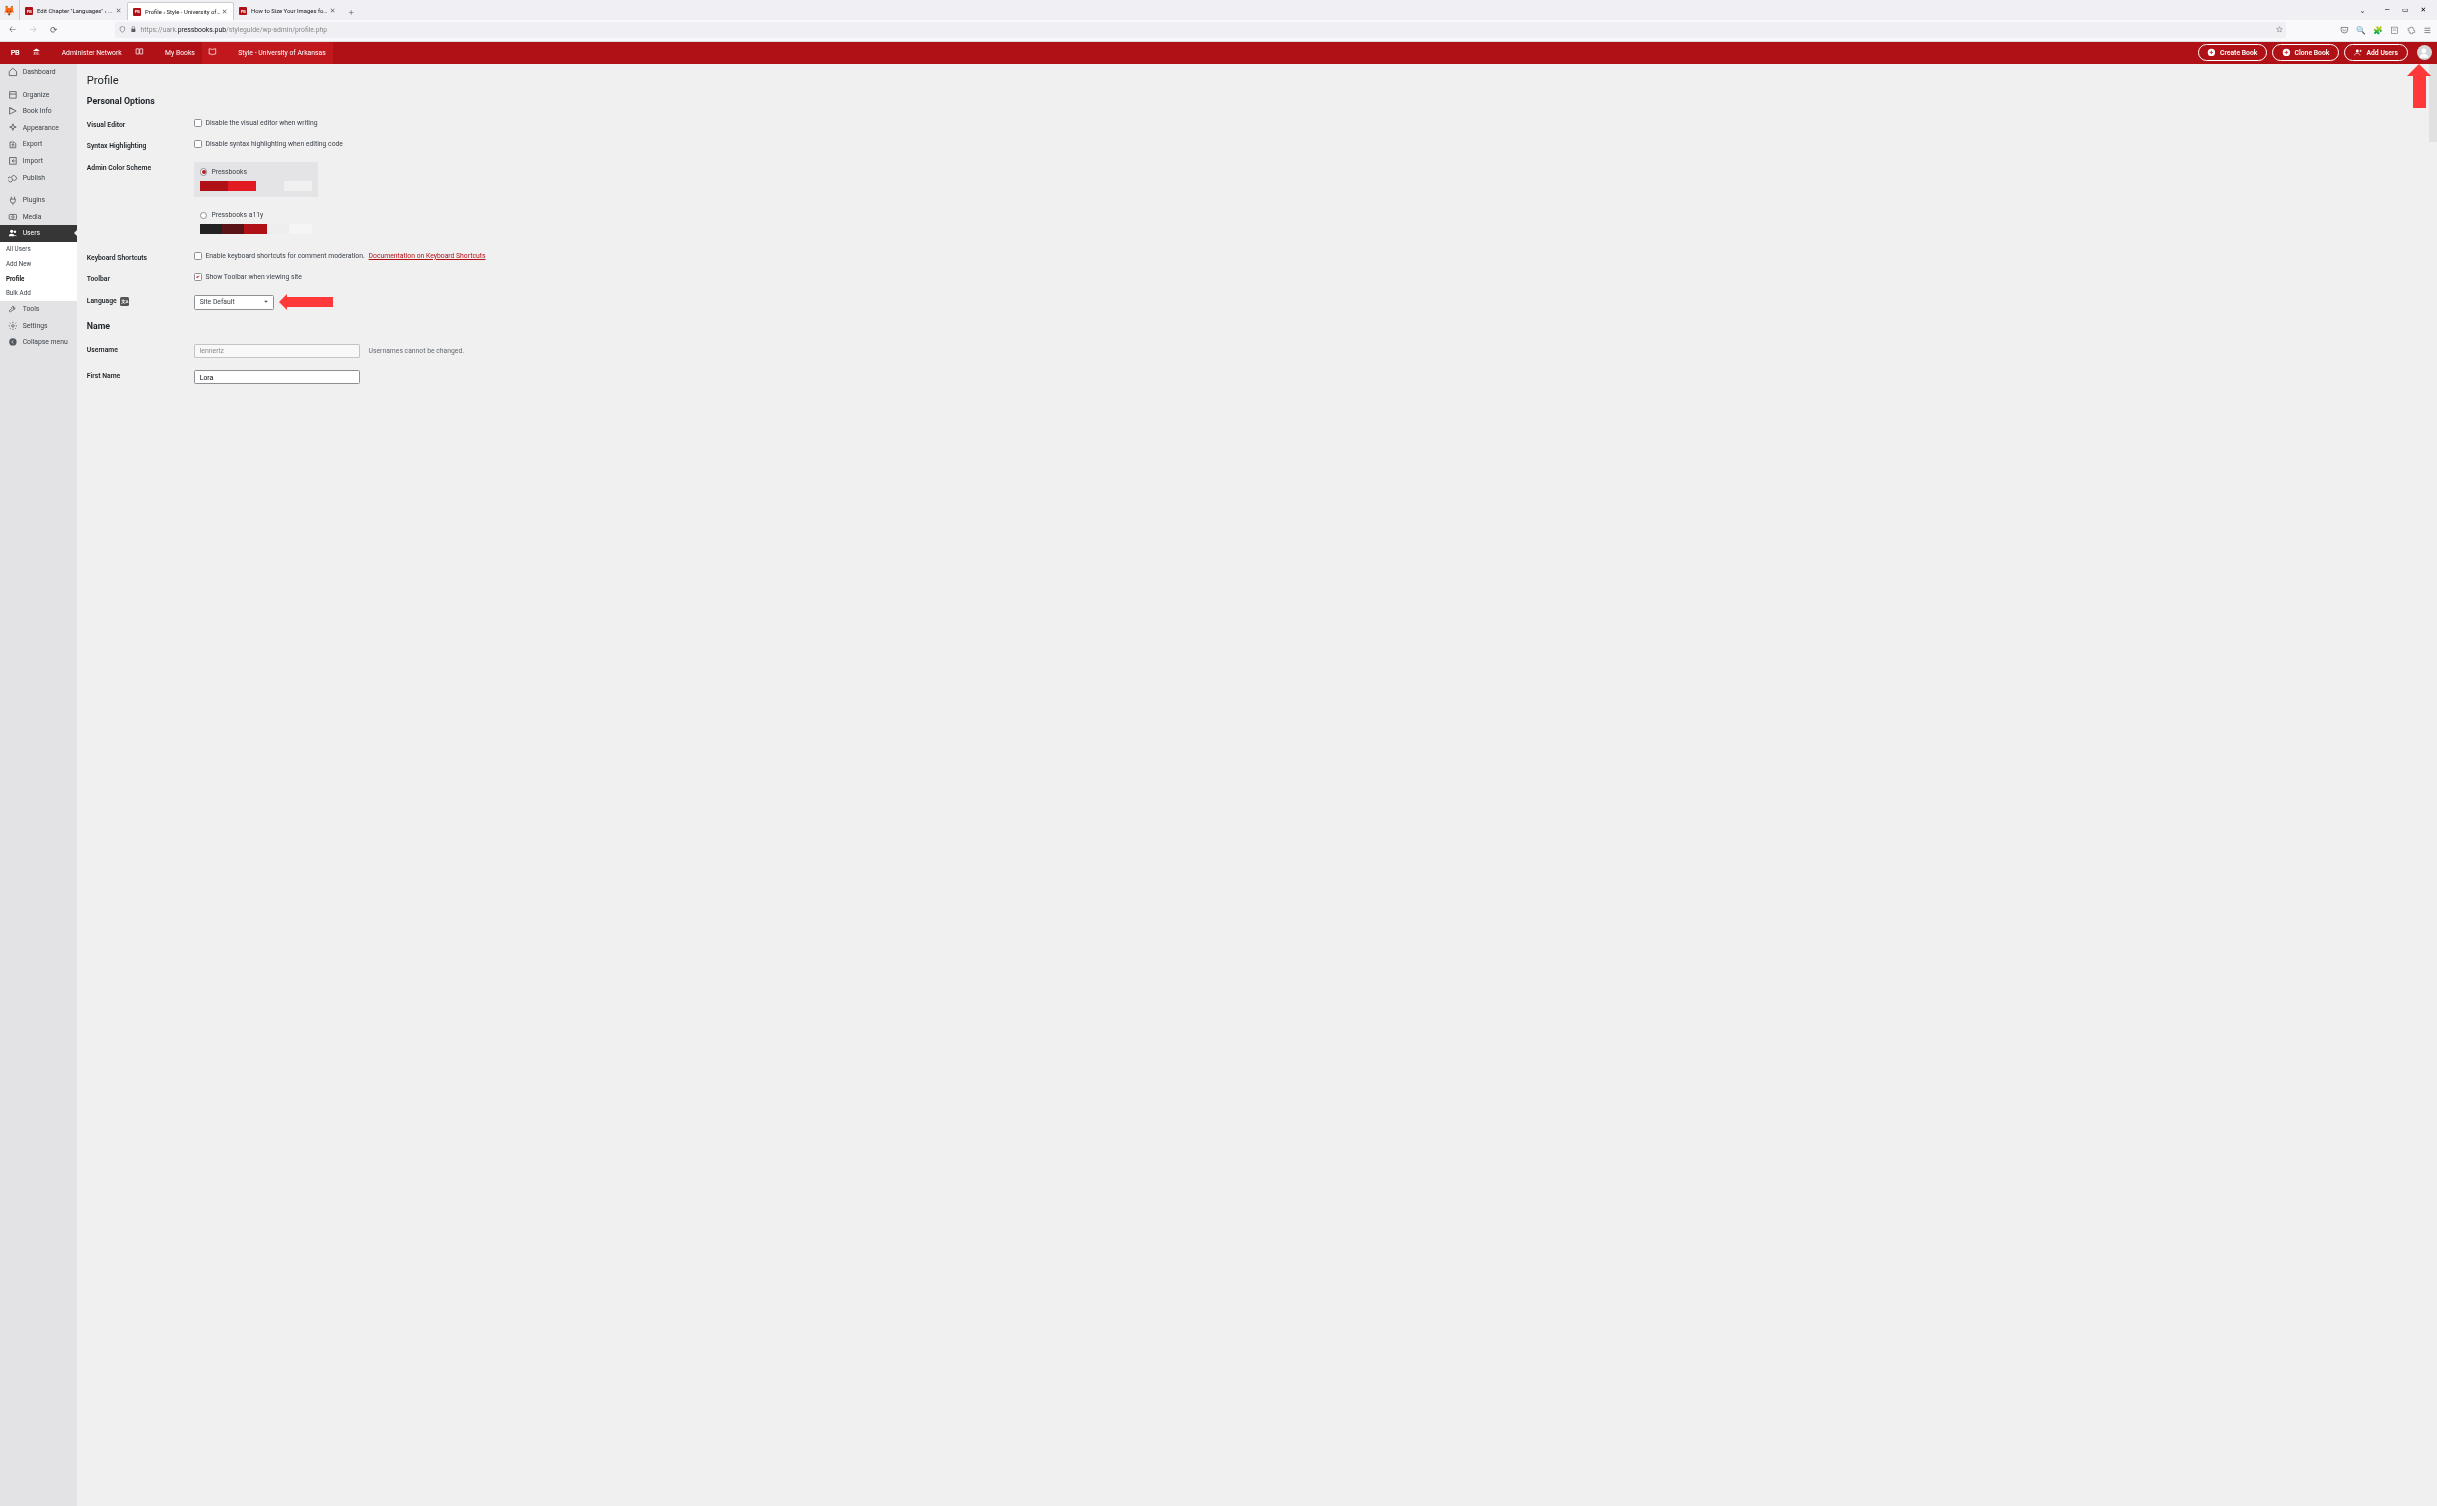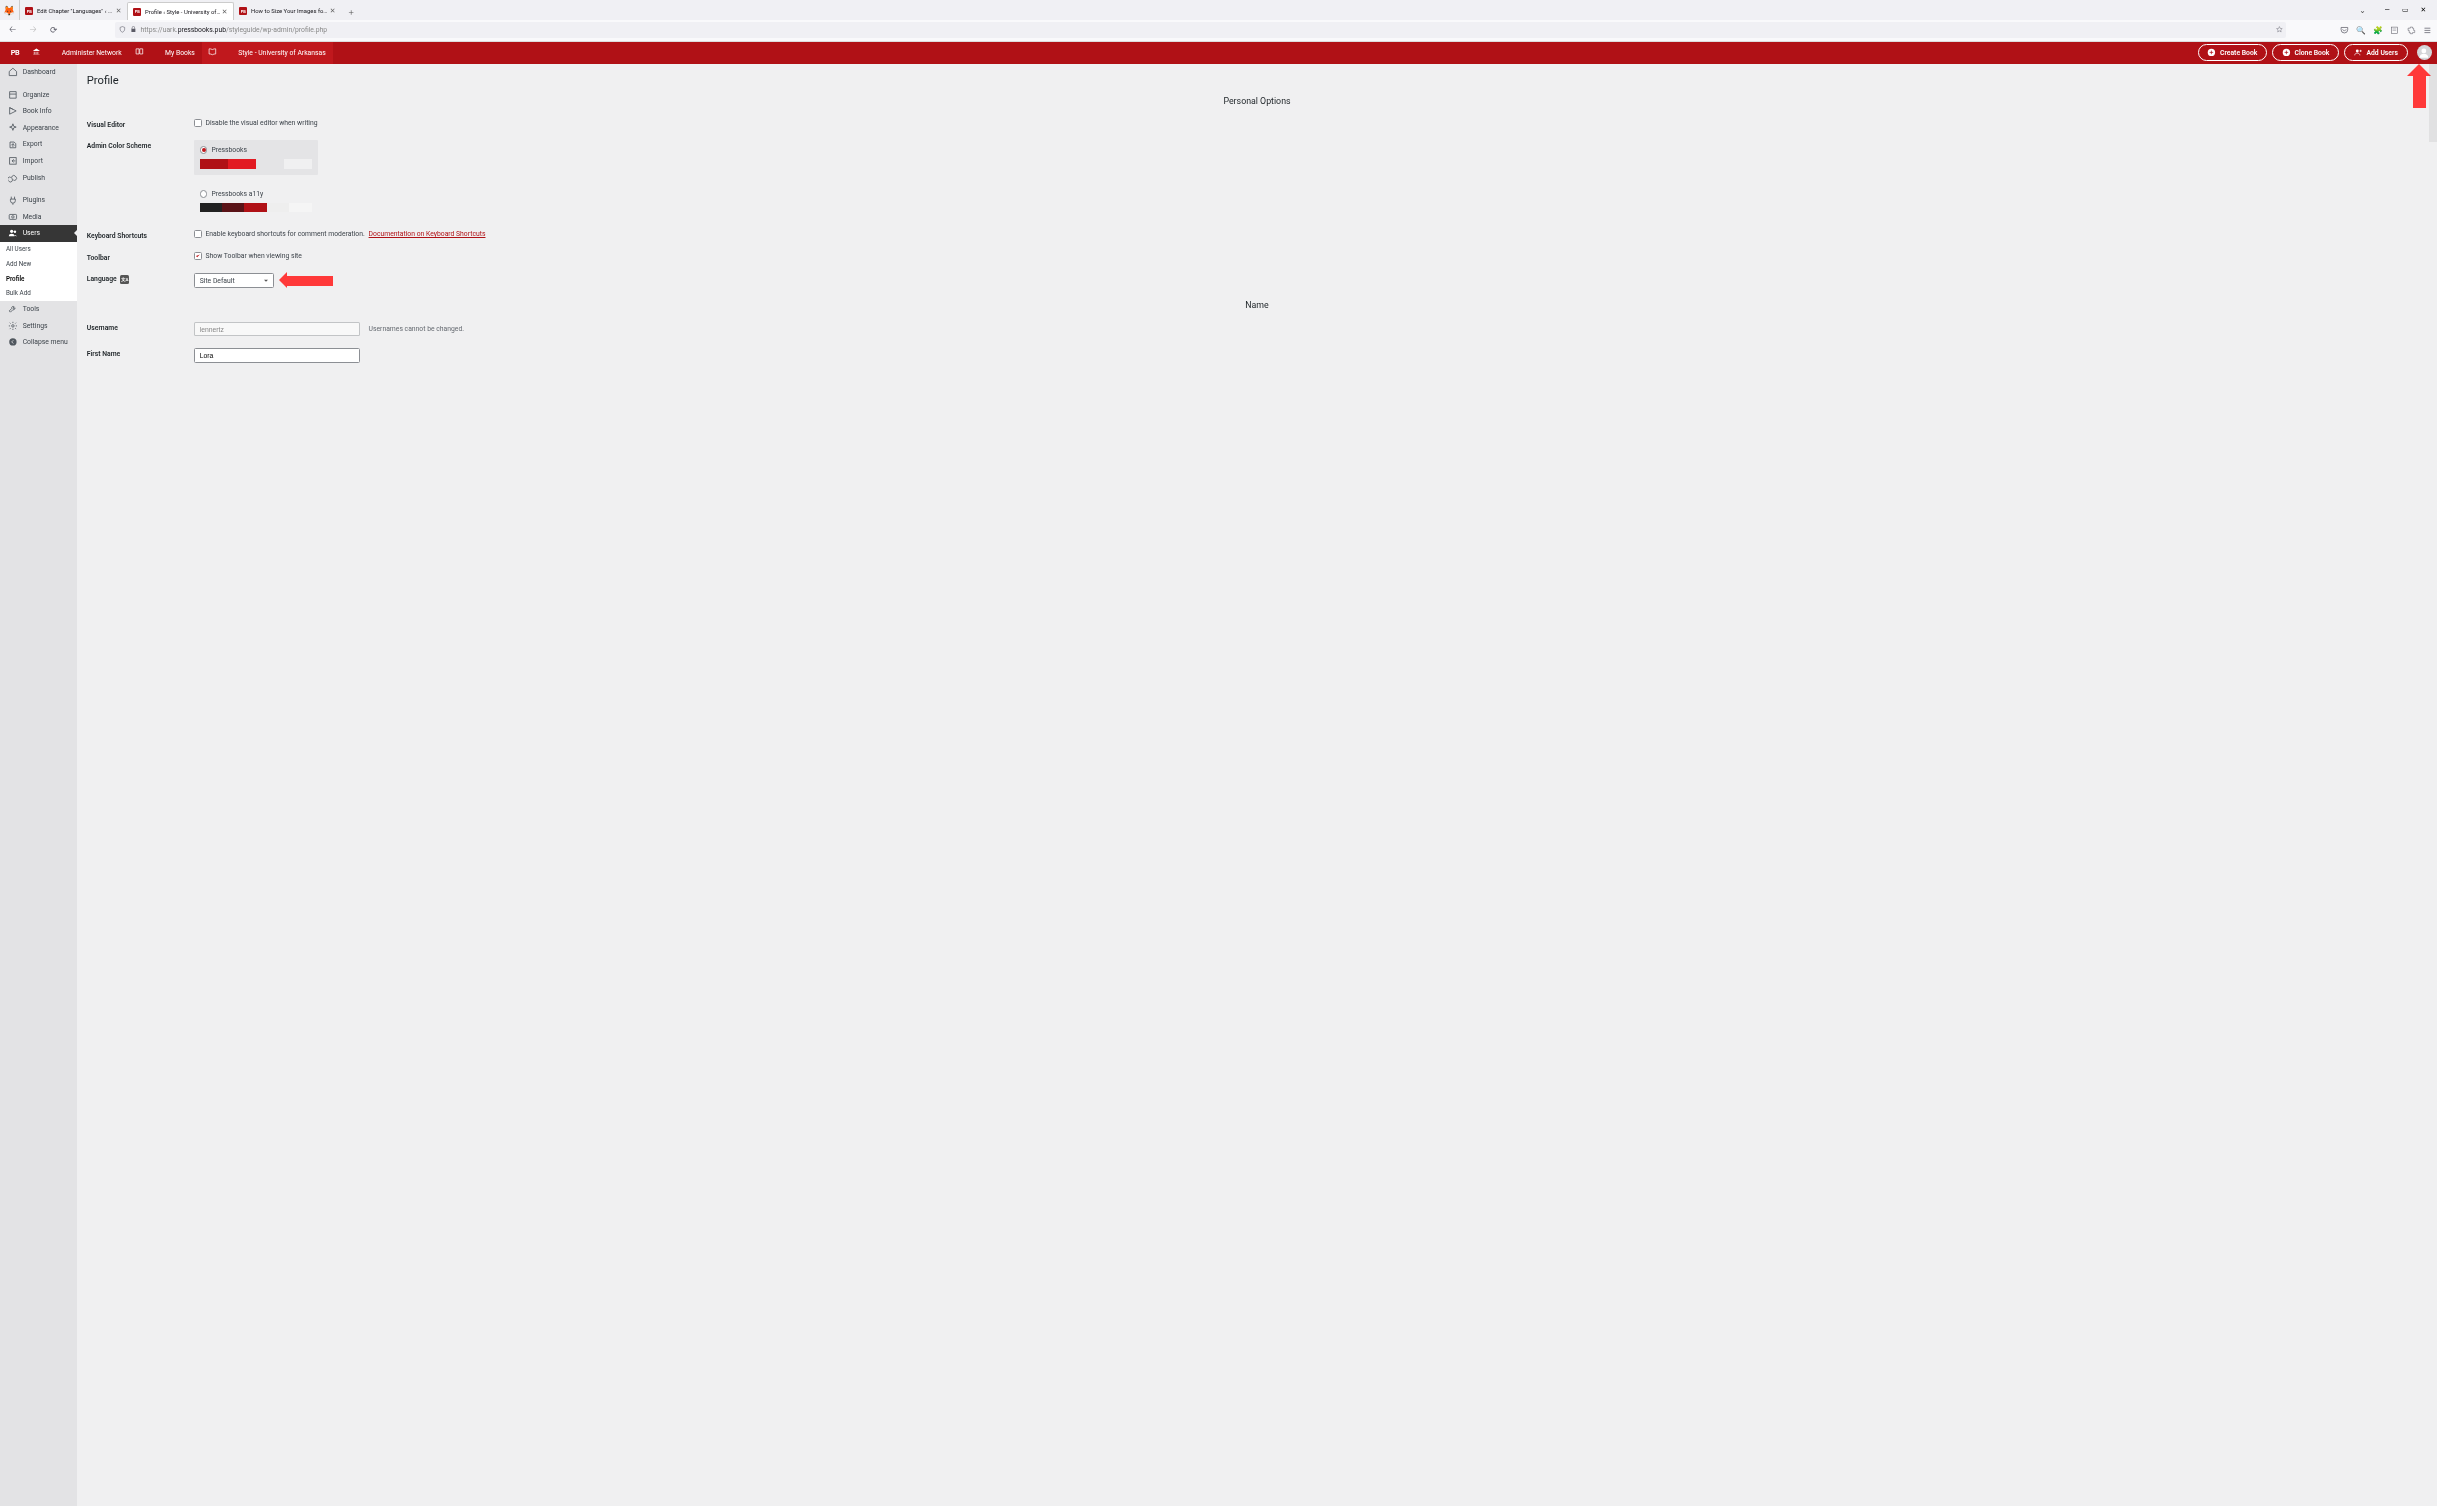--- a/index.html
+++ b/index.html
@@ -238,24 +238,23 @@
       position: relative;
     }
     .main h1 {
       font-size: 11.2px;
       font-weight: 400;
       color: #1d2327;
       margin-bottom: 9.8px;
     }
     .main h2 {
       font-size: 8.8px;
-      font-weight: 400;
+      font-weight: 700;
       color: #1d2327;
       margin-bottom: 12.2px;
-      text-align: center;
     }
     .form-table {
       width: 100%;
     }
     .form-row {
       display: flex;
       margin-bottom: 11.7px;
       align-items: flex-start;
     }
     .form-row .th {
@@ -639,20 +638,27 @@
 
     <div class="form-table">
       <div class="form-row">
         <div class="th">Visual Editor</div>
         <div class="td">
           <span class="checkbox"></span>
           <span>Disable the visual editor when writing</span>
         </div>
       </div>
 
+      <div class="form-row">
+        <div class="th">Syntax Highlighting</div>
+        <div class="td">
+          <span class="checkbox"></span>
+          <span>Disable syntax highlighting when editing code</span>
+        </div>
+      </div>
 
       <div class="form-row">
         <div class="th">Admin Color Scheme</div>
         <div class="td">
           <div class="color-scheme">
             <div class="scheme-option sel">
               <div class="scheme-head">
                 <span class="radio checked"></span>
                 <span>Pressbooks</span>
               </div>

